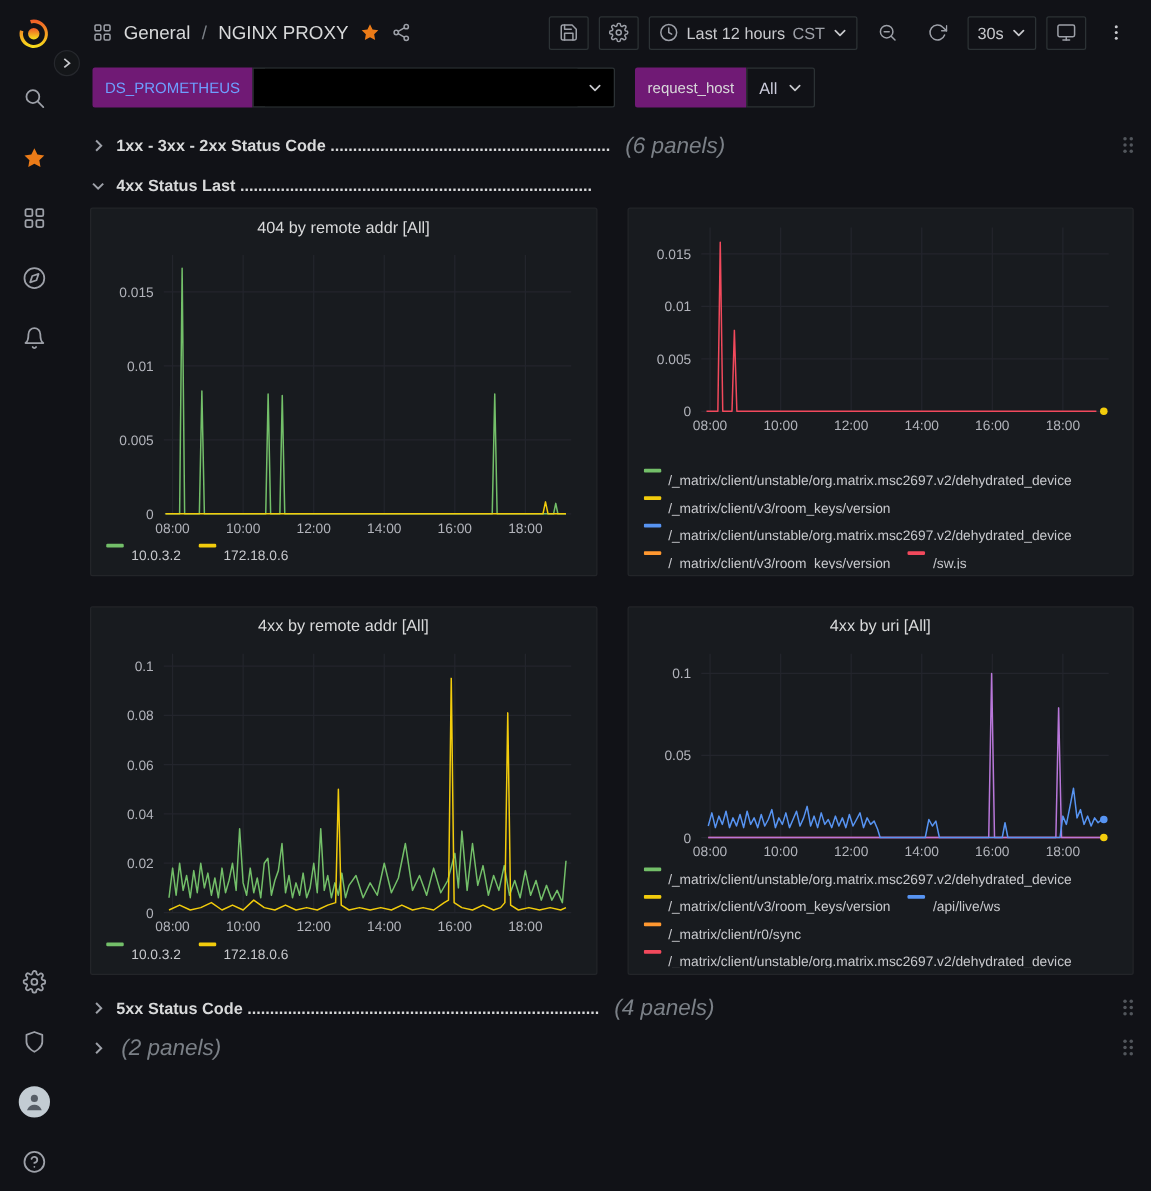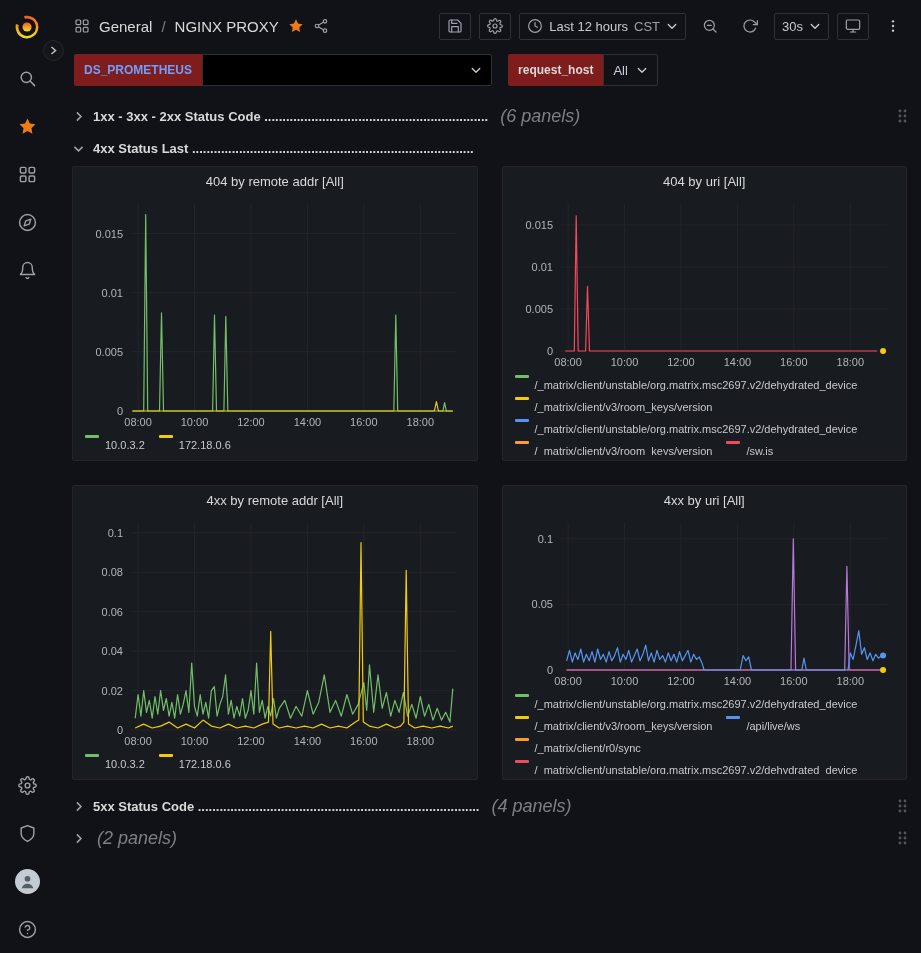--- a/index.html
+++ b/index.html
@@ -50,21 +50,21 @@
     color:#c8c9cd; font-size:13px; font-family:inherit; cursor:pointer;
   }
   .tb-btn.plain { border:none; background:transparent; }
   .tz { color:#9da0a8; }
 
   
   .submenu { display:flex; align-items:center; padding:2px 12px 10px 20px; gap:16px; flex:0 0 auto; }
   .var { display:flex; align-items:stretch; }
   .var-label {
     display:flex; align-items:center; height:32px; padding:0 10px;
-    background:#7f1d1d; border-radius:2px 0 0 2px; font-size:12px; font-weight:700;
+    background:#701a75; border-radius:2px 0 0 2px; font-size:12px; font-weight:400;
     color:#d8d9da; cursor:pointer; white-space:nowrap;
   }
   .var-label.blue { color:#6e9fff; }
   .var-value {
     display:flex; align-items:center; height:32px; gap:8px; padding:0 9px;
     border:1px solid #2c3235; border-radius:0 2px 2px 0; cursor:pointer;
   }
   .var-value.redacted { width:290px; background:#000; justify-content:flex-end; }
   .redaction { flex:1; height:100%; background:#000; }
 
@@ -345,21 +345,20 @@
               <span class="legend-swatch" style="background: rgb(115, 191, 105);"></span>
               <span>10.0.3.2</span>
             </span>
             <span class="legend-item">
               <span class="legend-swatch" style="background: rgb(242, 204, 12);"></span>
               <span>172.18.0.6</span>
             </span>
           </div>
       </section>
       <section class="panel">
-        <h2 class="panel-title">404 by uri [All]</h2>
         <div class="chart">
             <svg width="388" height="177" style="overflow: hidden;">
               <line x1="53.056277056277054" x2="53.056277056277054" y1="8" y2="155" stroke="#23252c" stroke-width="1"></line>
               <text x="53.056277056277054" y="170" text-anchor="middle" fill="#b2b4bb" font-size="11">08:00</text>
               <line x1="109.5064935064935" x2="109.5064935064935" y1="8" y2="155" stroke="#23252c" stroke-width="1"></line>
               <text x="109.5064935064935" y="170" text-anchor="middle" fill="#b2b4bb" font-size="11">10:00</text>
               <line x1="165.95670995670994" x2="165.95670995670994" y1="8" y2="155" stroke="#23252c" stroke-width="1"></line>
               <text x="165.95670995670994" y="170" text-anchor="middle" fill="#b2b4bb" font-size="11">12:00</text>
               <line x1="222.4069264069264" x2="222.4069264069264" y1="8" y2="155" stroke="#23252c" stroke-width="1"></line>
               <text x="222.4069264069264" y="170" text-anchor="middle" fill="#b2b4bb" font-size="11">14:00</text>

